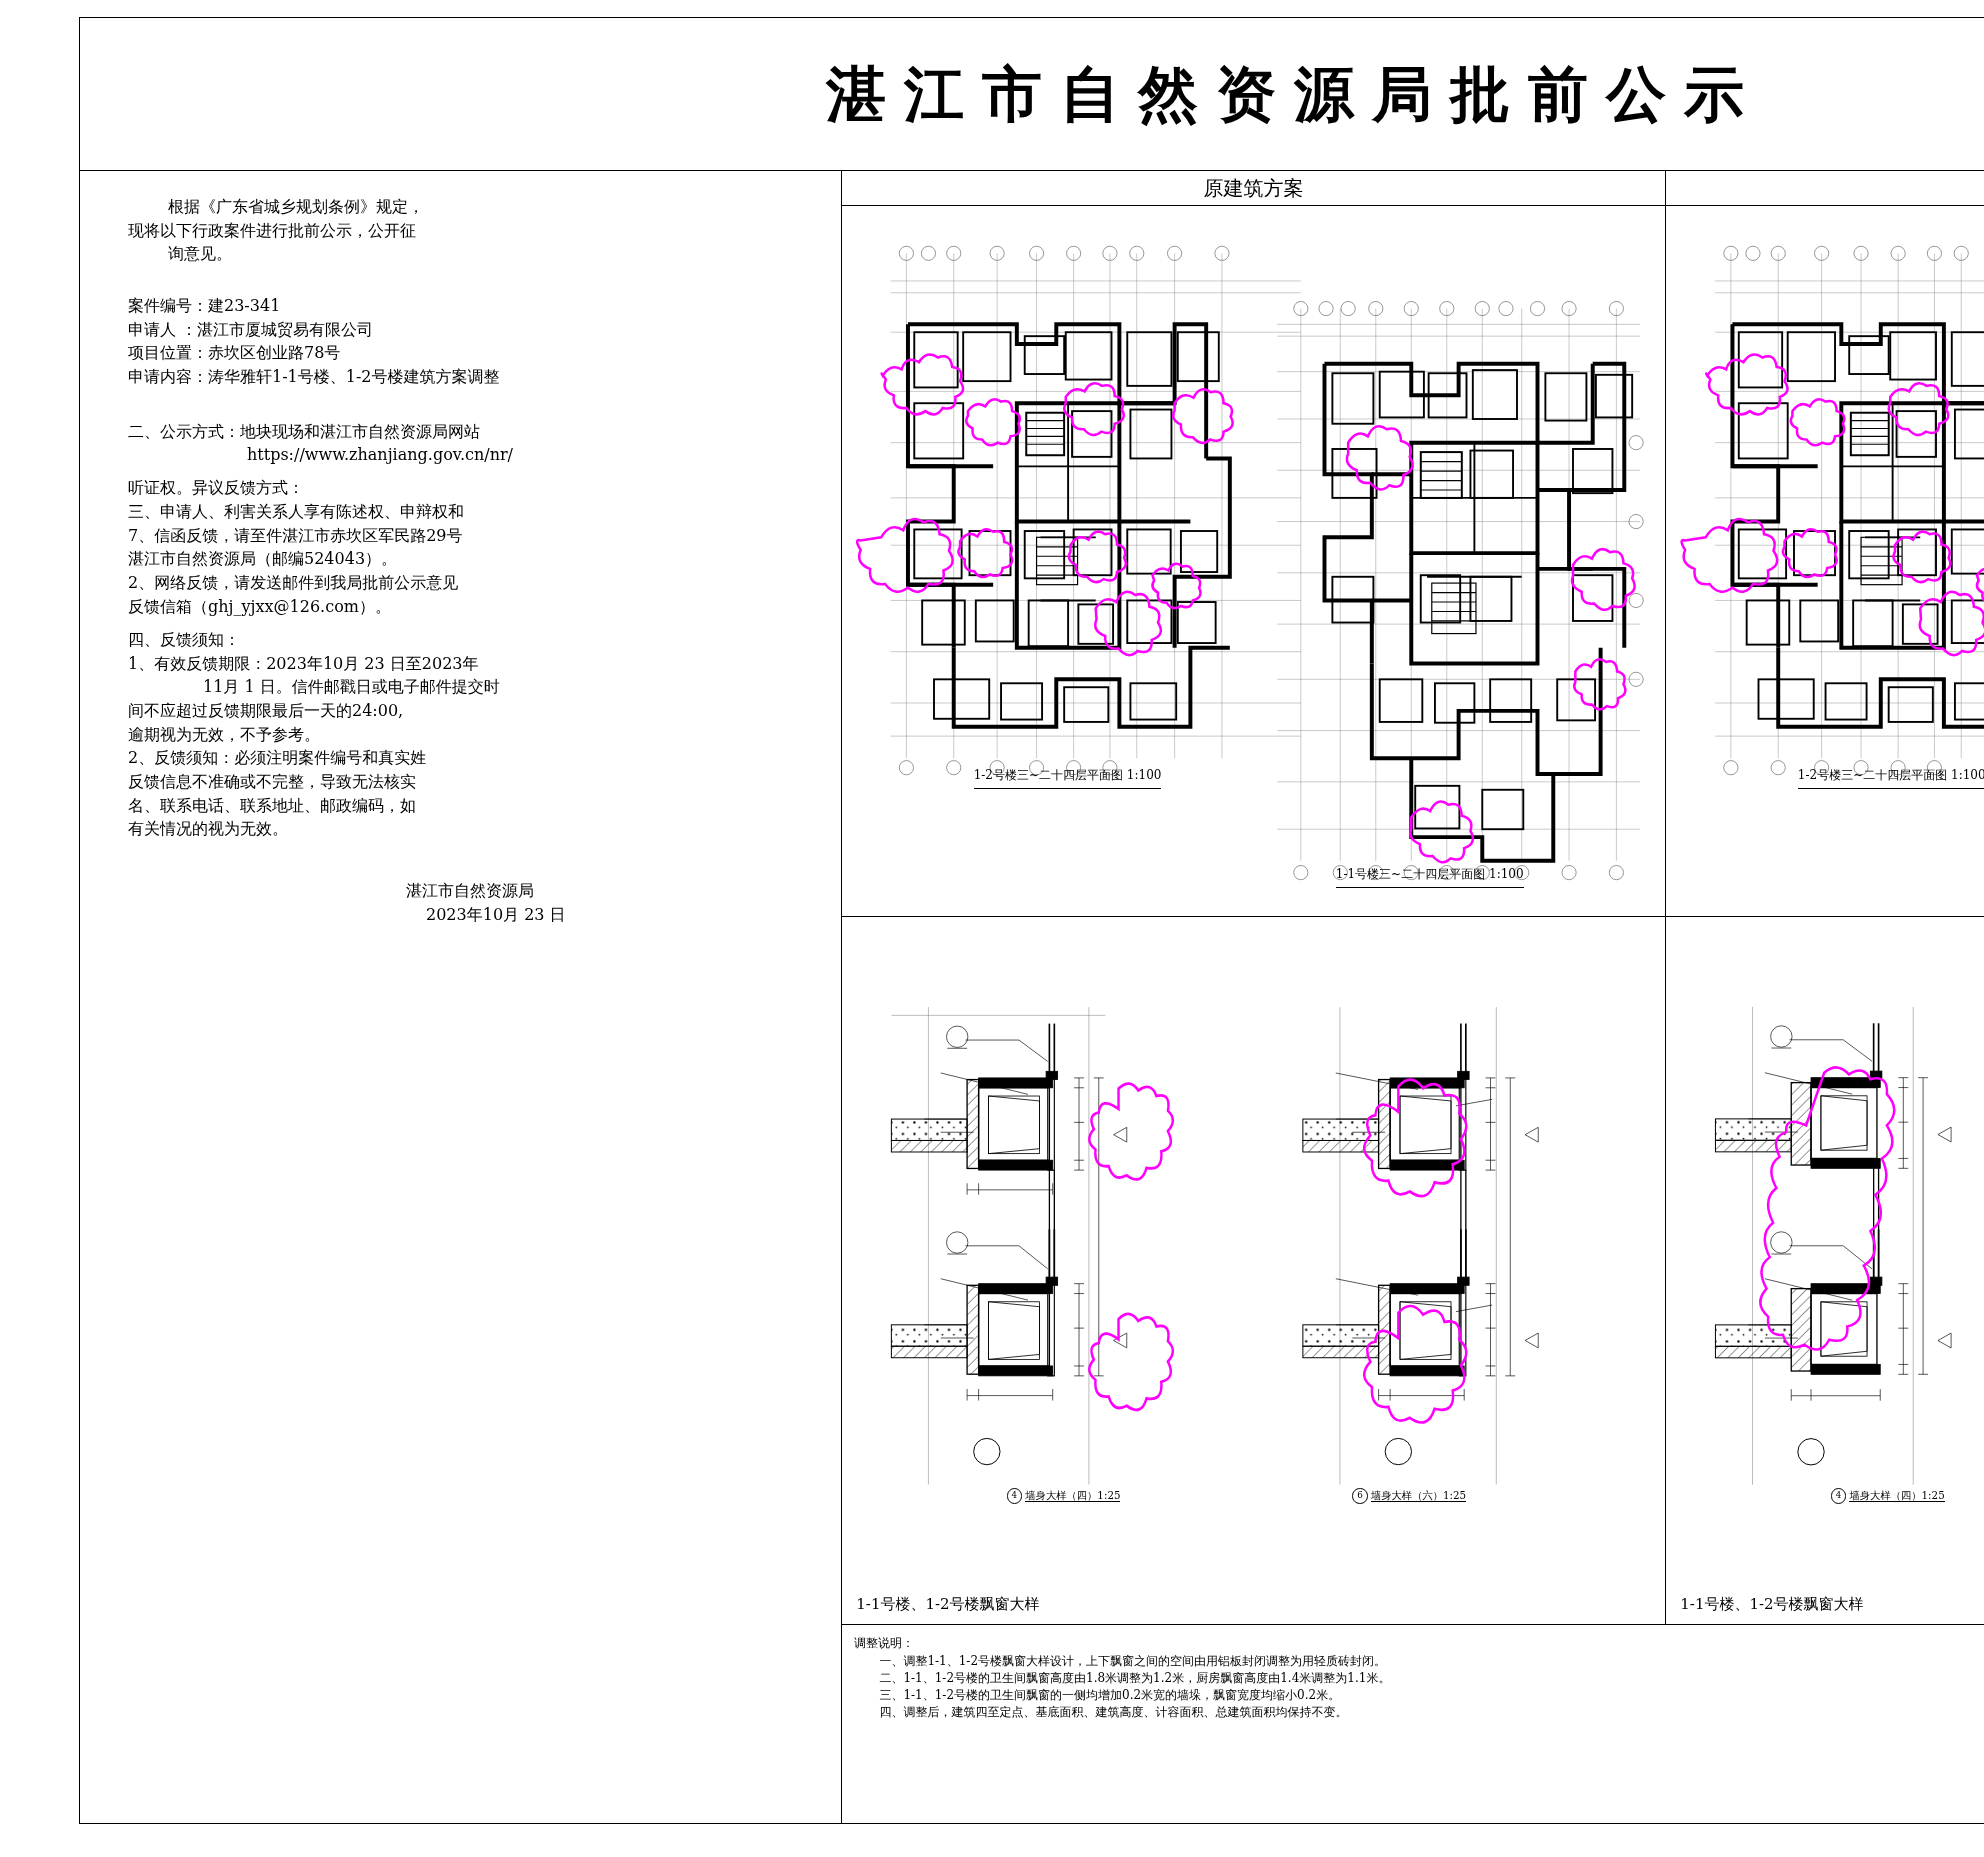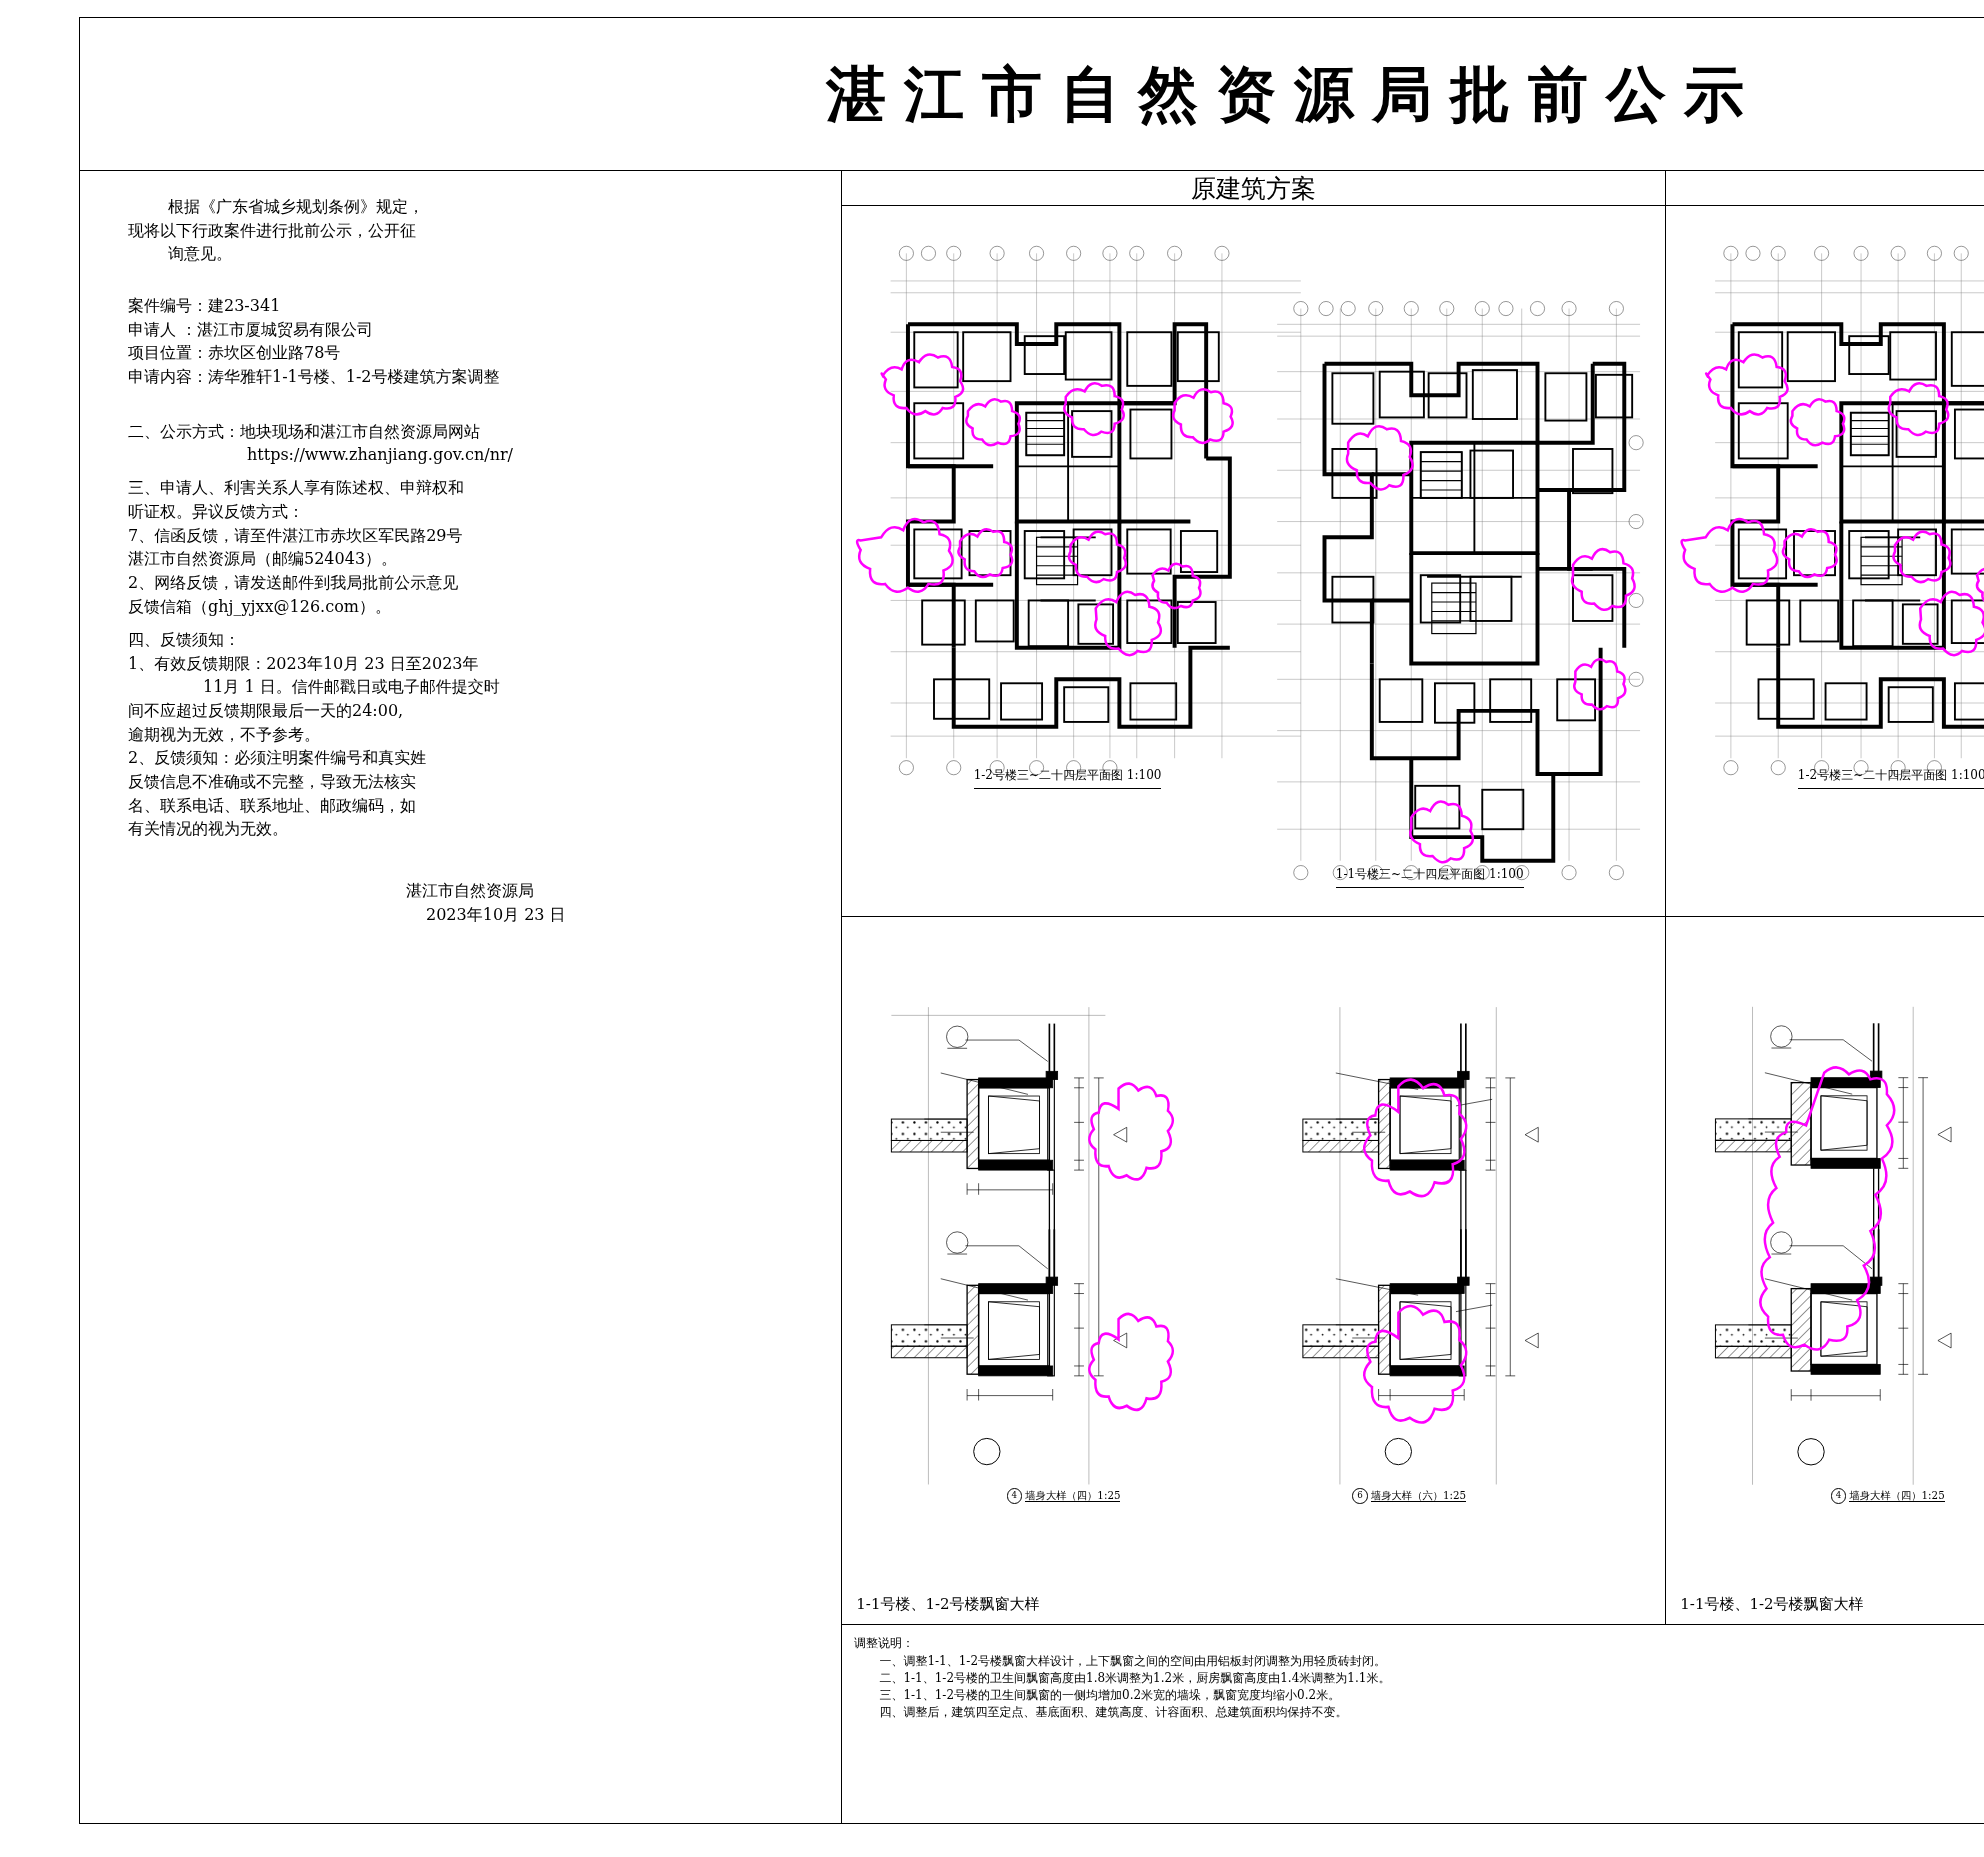--- a/index.html
+++ b/index.html
@@ -27,21 +27,21 @@
   .sign{margin-top:38px;padding-left:278px;}
   .sign div{line-height:1.5;}
   .sign .d2{padding-left:20px;}
   
   .plans-row{flex:0 0 746px;display:flex;border-bottom:1.6px solid #000;box-sizing:border-box;}
   .details-row{flex:1 1 auto;display:flex;border-bottom:1.6px solid #000;box-sizing:border-box;}
   .notes-row{flex:0 0 198px;position:relative;box-sizing:border-box;}
   .pane{flex:1 1 50%;position:relative;box-sizing:border-box;}
   .pane.divider{border-right:1.6px solid #000;}
   .pane-head{position:absolute;left:0;top:0;right:0;height:35px;border-bottom:1.2px solid #000;box-sizing:border-box;display:flex;align-items:center;justify-content:center;}
-  .pane-head span{font-size:25px;font-family:"DejaVu Serif","Liberation Serif",serif;}
+  .pane-head span{font-size:20px;font-family:"DejaVu Serif","Liberation Serif",serif;}
   .pane-body{position:absolute;left:0;top:35px;right:0;bottom:0;}
   .details-body{position:absolute;inset:0;}
   .cap{position:absolute;left:14.3px;bottom:10.3px;font-size:15px;font-family:"DejaVu Serif","Liberation Serif",serif;white-space:nowrap;}
   
   .notes{position:absolute;left:12px;top:9.5px;right:8px;font-size:12px;line-height:1.42;font-family:"DejaVu Serif","Liberation Serif",serif;}
   .notes .nt-title{margin-bottom:1.6px;}
   .notes .nt-item{padding-left:25.4px;}
   
   .cad{position:absolute;inset:0;}
   .cad svg{width:100%;height:100%;display:block;}
@@ -75,22 +75,22 @@
         <p><span>申请内容：</span><span>涛华雅轩1-1号楼、1-2号楼建筑方案调整</span></p>
 
         <div class="gap-md"></div>
 
         <div class="gap-sm"></div>
         <p>二、公示方式：地块现场和湛江市自然资源局网站</p>
         <p class="indent-url">https://www.zhanjiang.gov.cn/nr/</p>
 
         <div class="gap-sm"></div>
 
+        <p>听证权。异议反馈方式：</p>
         <p>三、申请人、利害关系人享有陈述权、申辩权和</p>
-        <p>听证权。异议反馈方式：</p>
         <p>7、信函反馈，请至件湛江市赤坎区军民路29号</p>
         <p>湛江市自然资源局（邮编524043）。</p>
         <p>2、网络反馈，请发送邮件到我局批前公示意见</p>
         <p>反馈信箱（ghj_yjxx@126.com）。</p>
 
         <div class="gap-sm"></div>
 
         <p>四、反馈须知：</p>
         <p>1、有效反馈期限：2023年10月 23 日至2023年</p>
         <p class="indent-date">11月 1 日。信件邮戳日或电子邮件提交时</p>

